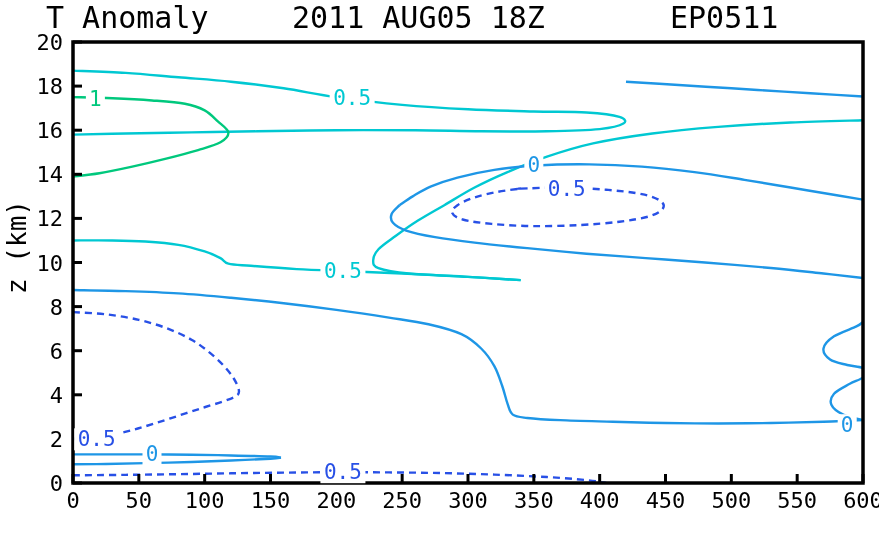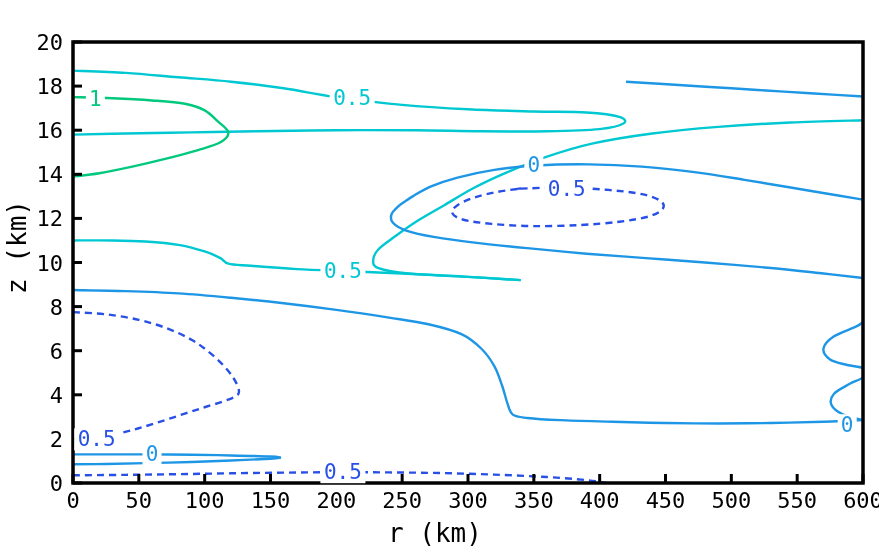--- a/index.html
+++ b/index.html
@@ -20,20 +20,25 @@
   .axlabel{position:absolute;font-size:26px;color:#000;white-space:pre;
            font-family:"DejaVu Sans Mono","Liberation Mono",monospace;}
   #xlabel{left:388px;top:518px;}
   #ylabel{left:-30px;top:232px;transform:rotate(-90deg);transform-origin:center center;}
 </style>
 </head>
 <body>
 
 <div id="root">
 
+  <div class="title-bar">
+    <div class="title-txt" id="title-main">T Anomaly</div>
+    <div class="title-txt" id="title-date">2011 AUG05 18Z</div>
+    <div class="title-txt" id="title-storm">EP0511</div>
+  </div>
 
   <svg id="plot-svg" width="879" height="558">
     <g id="g-contours">
         <defs>
           <clipPath id="plotclip">
             <rect x="73" y="42" width="790" height="441"></rect>
           </clipPath>
         </defs>
         <g clip-path="url(#plotclip)">
           <path d="M 73.00 70.67 C 81.78 71.03, 108.11 71.77, 125.67 72.87 C 143.22 73.97, 160.78 75.81, 178.33 77.28 C 195.89 78.75, 213.44 79.85, 231.00 81.69 C 248.56 83.53, 266.11 85.73, 283.67 88.31 C 301.22 90.88, 316.58 94.37, 336.33 97.13 C 356.08 99.88, 380.22 102.82, 402.17 104.84 C 424.11 106.86, 446.06 108.15, 468.00 109.25 C 489.94 110.36, 514.08 110.91, 533.83 111.46 C 553.58 112.01, 572.24 111.64, 586.50 112.56 C 600.76 113.48, 613.27 115.13, 619.42 116.97 C 625.56 118.81, 626.66 121.56, 623.37 123.58 C 620.08 125.61, 612.39 127.81, 599.67 129.10 C 586.94 130.38, 566.75 130.94, 547.00 131.30 C 527.25 131.67, 503.11 131.49, 481.17 131.30 C 459.22 131.12, 439.47 130.38, 415.33 130.20 C 391.19 130.02, 362.67 130.02, 336.33 130.20 C 310.00 130.38, 281.47 130.94, 257.33 131.30 C 233.19 131.67, 213.44 132.04, 191.50 132.40 C 169.56 132.77, 145.42 133.14, 125.67 133.51 C 105.92 133.88, 81.78 134.43, 73.00 134.61" fill="none" stroke="#00c8d2" stroke-width="2.4" stroke-linecap="butt" stroke-linejoin="round"></path>
@@ -122,16 +127,15 @@
         <text x="96.7" y="446.341" fill="#2850e6" text-anchor="middle" font-size="21" font-family="&quot;DejaVu Sans Mono&quot;,&quot;Liberation Mono&quot;,monospace">0.5</text>
         <rect x="142.5" y="443.335" width="19" height="22" fill="#ffffff"></rect>
         <text x="152" y="461.335" fill="#1e96e6" text-anchor="middle" font-size="21" font-family="&quot;DejaVu Sans Mono&quot;,&quot;Liberation Mono&quot;,monospace">0</text>
         <rect x="320.4166666666667" y="461.1955" width="45" height="22" fill="#ffffff"></rect>
         <text x="342.9166666666667" y="479.1955" fill="#2850e6" text-anchor="middle" font-size="21" font-family="&quot;DejaVu Sans Mono&quot;,&quot;Liberation Mono&quot;,monospace">0.5</text>
         <rect x="837.6999999999999" y="414.229" width="19" height="22" fill="#ffffff"></rect>
         <text x="847.1999999999999" y="432.229" fill="#1e96e6" text-anchor="middle" font-size="21" font-family="&quot;DejaVu Sans Mono&quot;,&quot;Liberation Mono&quot;,monospace">0</text>
       </g>
   </svg>
 
-  <div class="axlabel" id="xlabel">r (km)</div>
   <div class="axlabel" id="ylabel">z (km)</div>
 
 </div>
 
 </body></html>

